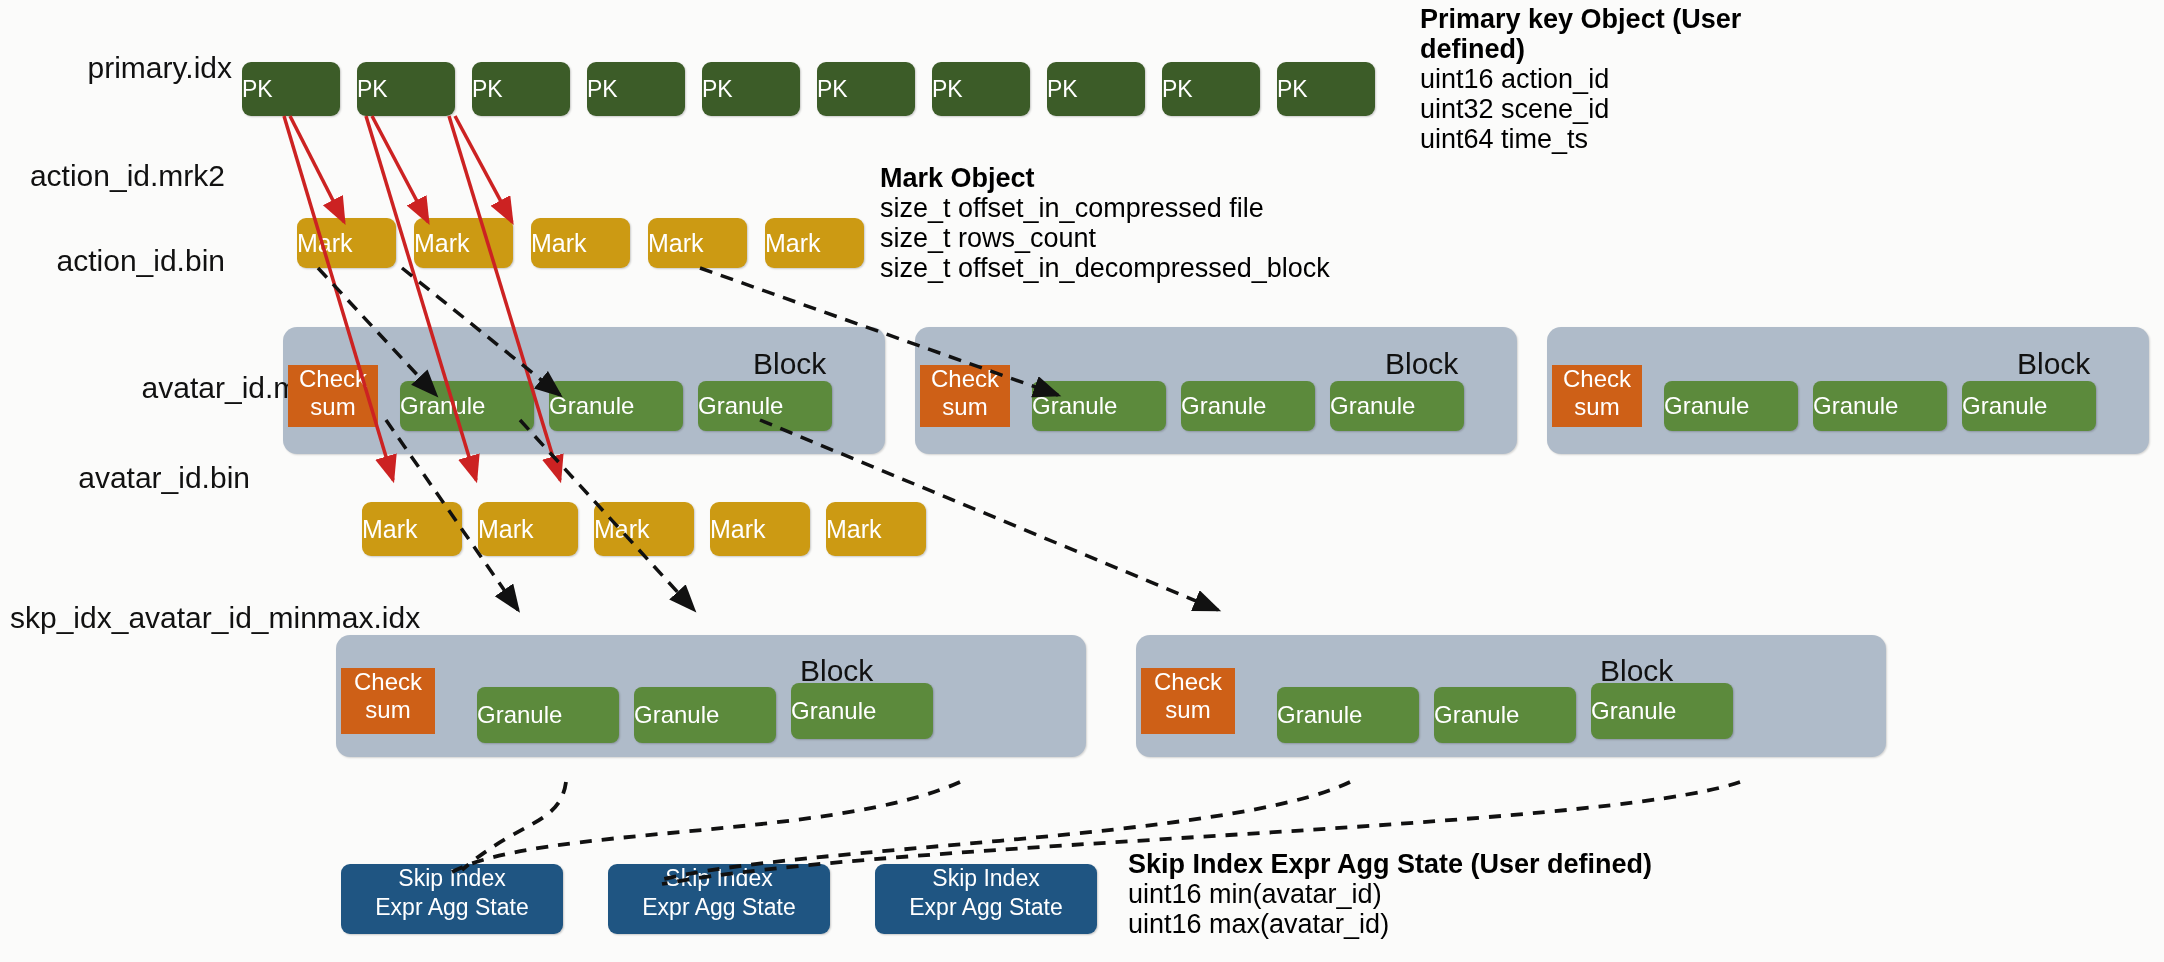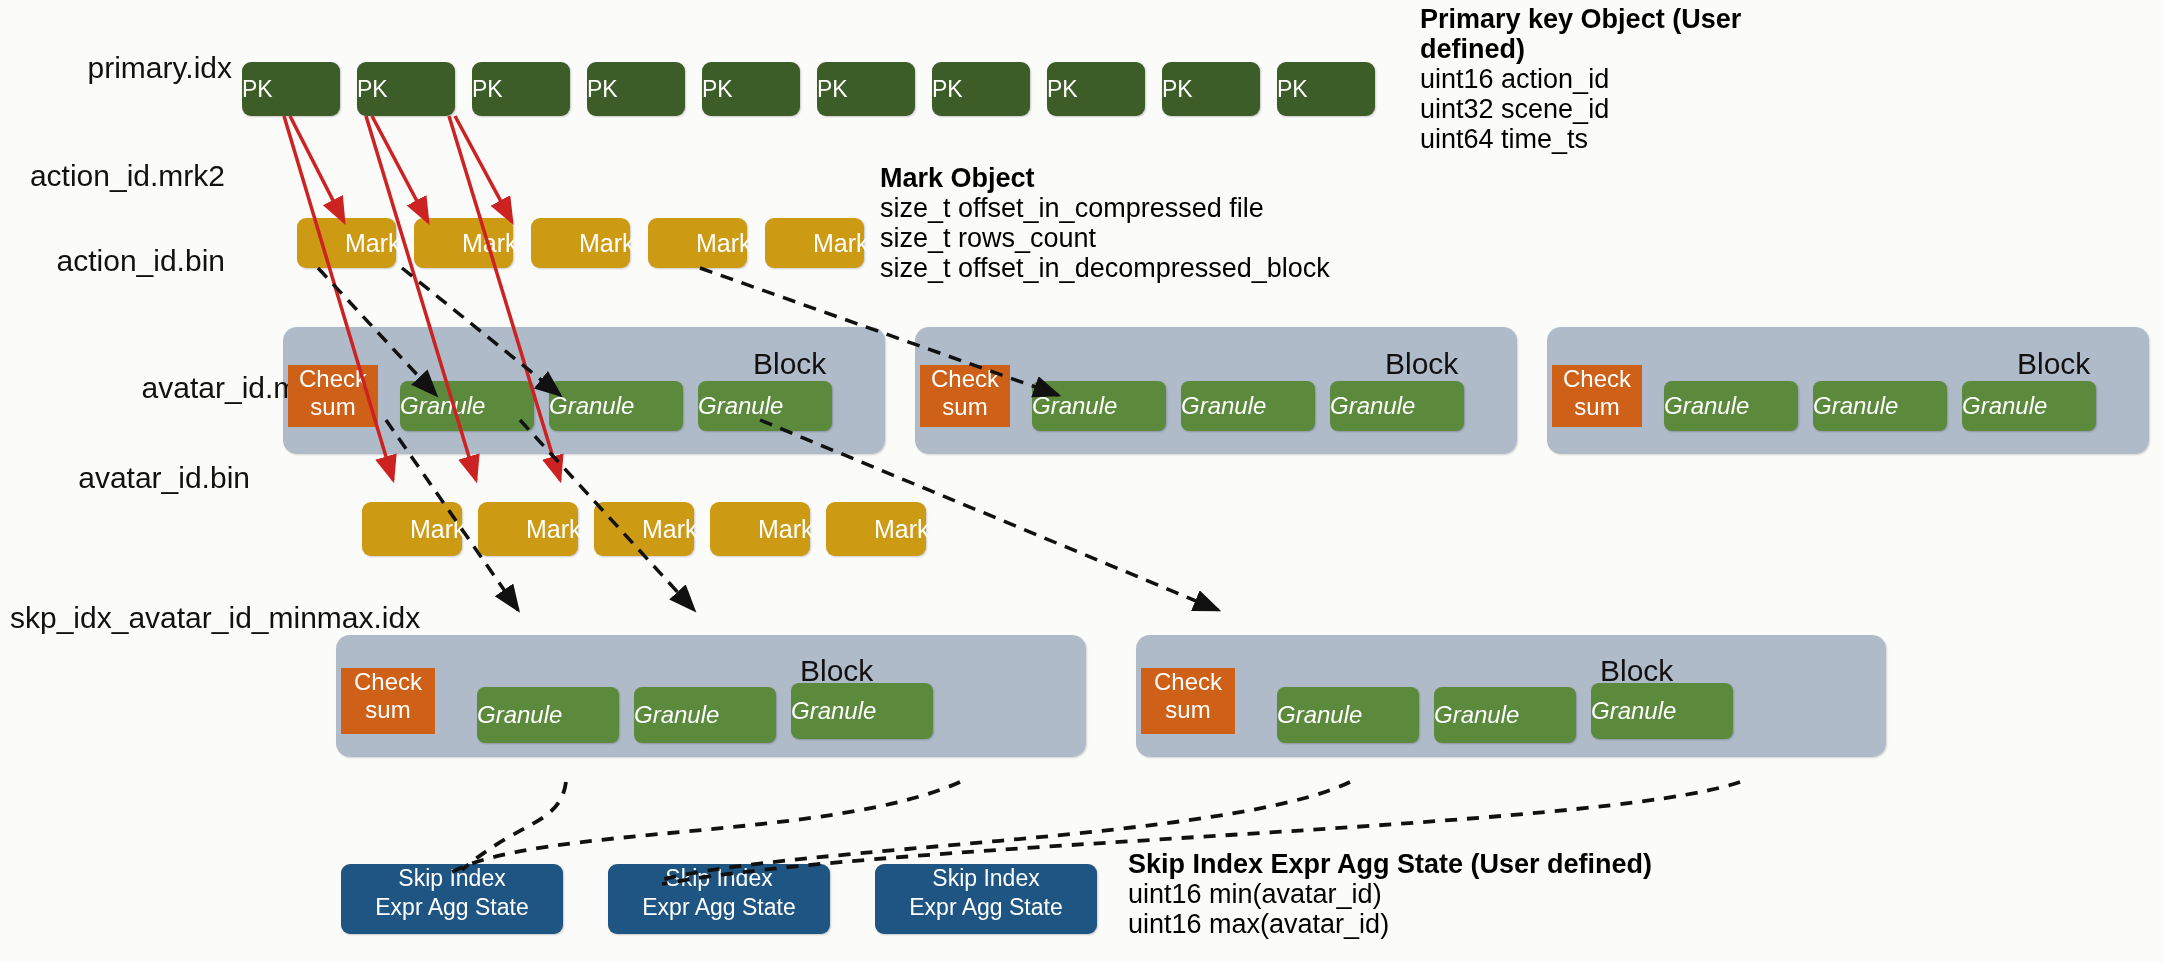--- a/index.html
+++ b/index.html
@@ -27,22 +27,22 @@
   .chip{
     position:absolute;
     border-radius:9px;
     display:flex;align-items:center;
     color:#ffffff;
     z-index:4;
     box-sizing:border-box;
     box-shadow:1px 1px 2px rgba(0,0,0,.20);
   }
   .pk{ background:#3C5C28; font-size:23px; }
-  .mark{ background:#CC9A13; font-size:25px;padding-left:48px; }
-  .granule{ background:#5C8A3C; font-size:24px; border-radius:8px;font-style:italic;}
+  .mark{ background:#CC9A13; font-size:25px; }
+  .granule{ background:#5C8A3C; font-size:24px; border-radius:8px;}
   .checksum{
     background:#CE6017; font-size:24px; border-radius:0;
     flex-direction:column; line-height:28px;
     box-shadow:none;
   }
   .skipidx{
     background:#1F5582; font-size:23px; border-radius:9px;
     flex-direction:column; line-height:29px;
   }
   .block{

